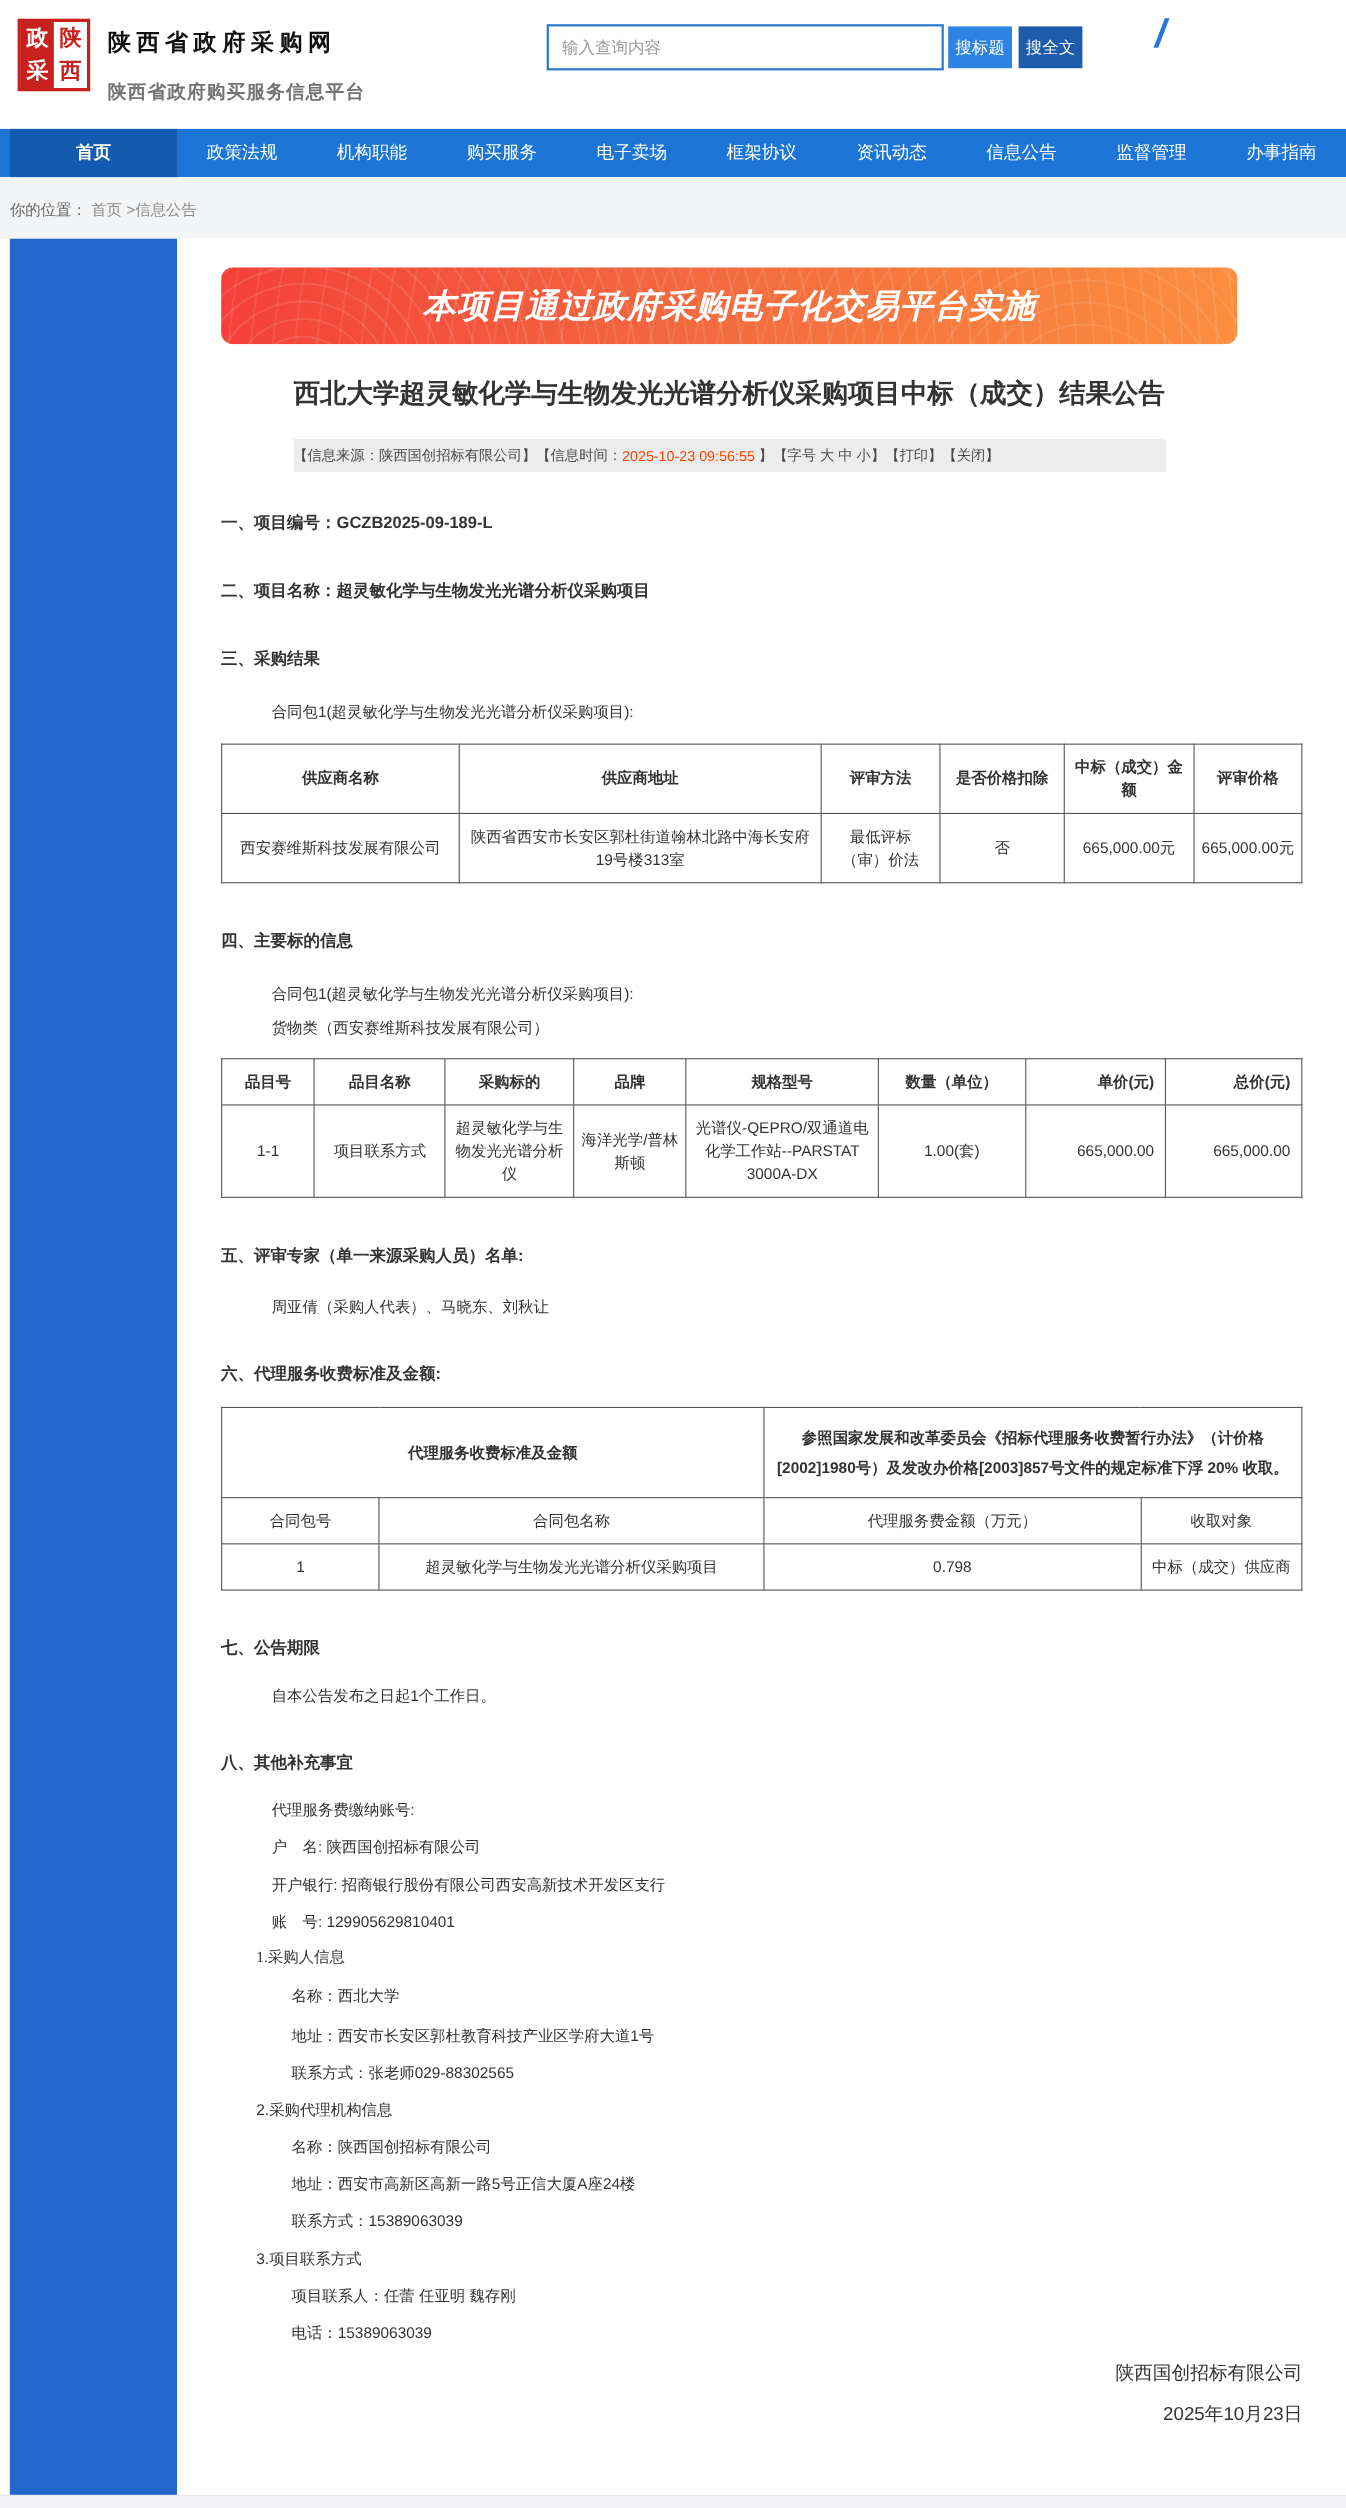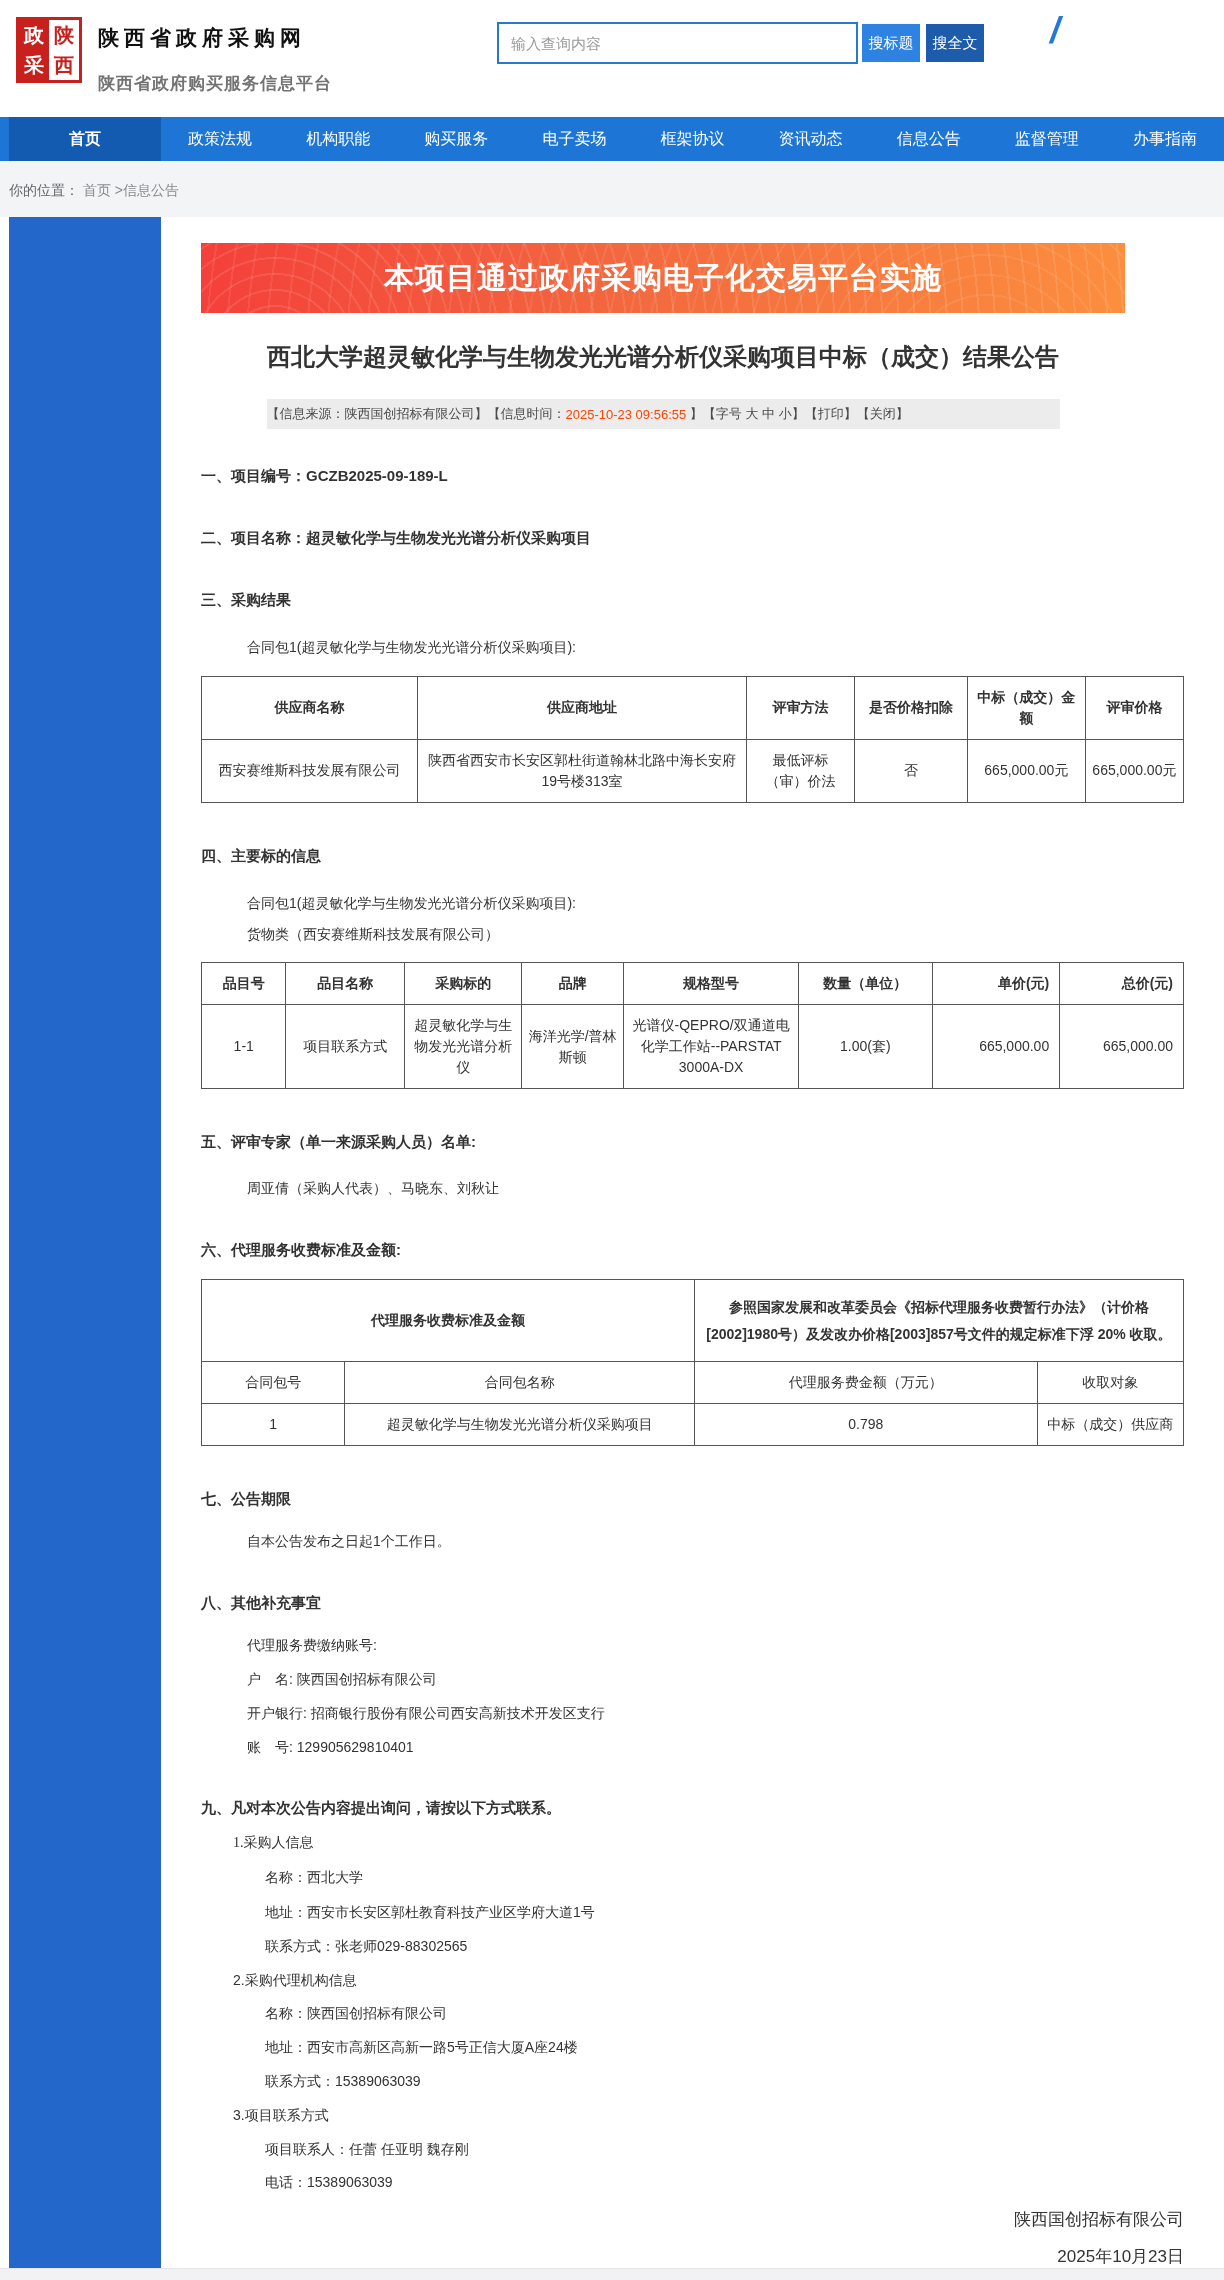--- a/index.html
+++ b/index.html
@@ -37,22 +37,22 @@
   .content-wrap { display:flex; height:2051px; }
   .side-strip { width:152px; margin-left:9px; background:#2467cb; }
   .main { flex:1; background:#fff; padding:0 40px; }
 
   .article-inner { width:924px; }
   .banner { margin-top:26px; width:924px; height:70px;
     background:
       repeating-radial-gradient(circle at 8% 160%, rgba(255,255,255,0.10) 0 2px, rgba(255,255,255,0) 2px 16px),
       repeating-radial-gradient(circle at 85% 190%, rgba(255,255,255,0.08) 0 2px, rgba(255,255,255,0) 2px 20px),
       linear-gradient(90deg,#f4403a,#f2683f 45%,#fc8e3e);
-    color:#fff; font-size:30px; font-weight:bold; letter-spacing:1px;
-    display:flex; align-items:center; justify-content:center; }
+    color:#fff; font-size:30px; font-weight:bold; font-style:italic; letter-spacing:1px;
+    display:flex; align-items:center; justify-content:center;border-radius:11px; }
   .article-title { margin-top:28px; text-align:center; font-size:24px; font-weight:bold; color:#333; }
   .meta-bar { margin:26px auto 0; width:793px; height:30px; background:#ececec; display:flex; align-items:center; justify-content:flex-start; font-size:13px; color:#4a4a4a; white-space:pre; }
   .meta-time { color:#ff4400; }
   .meta-btn { cursor:pointer; color:#4a4a4a; }
 
   
   .sec-h { font-size:15px; font-weight:bold; color:#333; line-height:1.2; }
   .sec-line { font-size:14px; color:#333; line-height:1.2; }
   .ind1 { padding-left:46px; }
   .ind-g { padding-left:32px; }
@@ -239,21 +239,20 @@
 
       <div class="sec-h mt-sec">七、公告期限</div>
       <div class="sec-line ind1 mt-text">自本公告发布之日起1个工作日。</div>
 
       <div class="sec-h mt-sec">八、其他补充事宜</div>
       <div class="sec-line ind1 mt-l1">代理服务费缴纳账号:</div>
       <div class="sec-line ind1 mt-l">户　名: 陕西国创招标有限公司</div>
       <div class="sec-line ind1 mt-l">开户银行: 招商银行股份有限公司西安高新技术开发区支行</div>
       <div class="sec-line ind1 mt-l">账　号: 129905629810401</div>
 
-      <div class="sec-h mt-sec">九、凡对本次公告内容提出询问，请按以下方式联系。</div>
       <div class="sec-line ind-g mt-g">1.采购人信息</div>
       <div class="sec-line ind-d mt-g">名称：西北大学</div>
       <div class="sec-line ind-d mt-l">地址：西安市长安区郭杜教育科技产业区学府大道1号</div>
       <div class="sec-line ind-d mt-l">联系方式：张老师029-88302565</div>
       <div class="sec-line ind-g mt-l">2.采购代理机构信息</div>
       <div class="sec-line ind-d mt-l">名称：陕西国创招标有限公司</div>
       <div class="sec-line ind-d mt-l">地址：西安市高新区高新一路5号正信大厦A座24楼</div>
       <div class="sec-line ind-d mt-l">联系方式：15389063039</div>
       <div class="sec-line ind-g mt-l">3.项目联系方式</div>
       <div class="sec-line ind-d mt-l">项目联系人：任蕾 任亚明 魏存刚</div>

